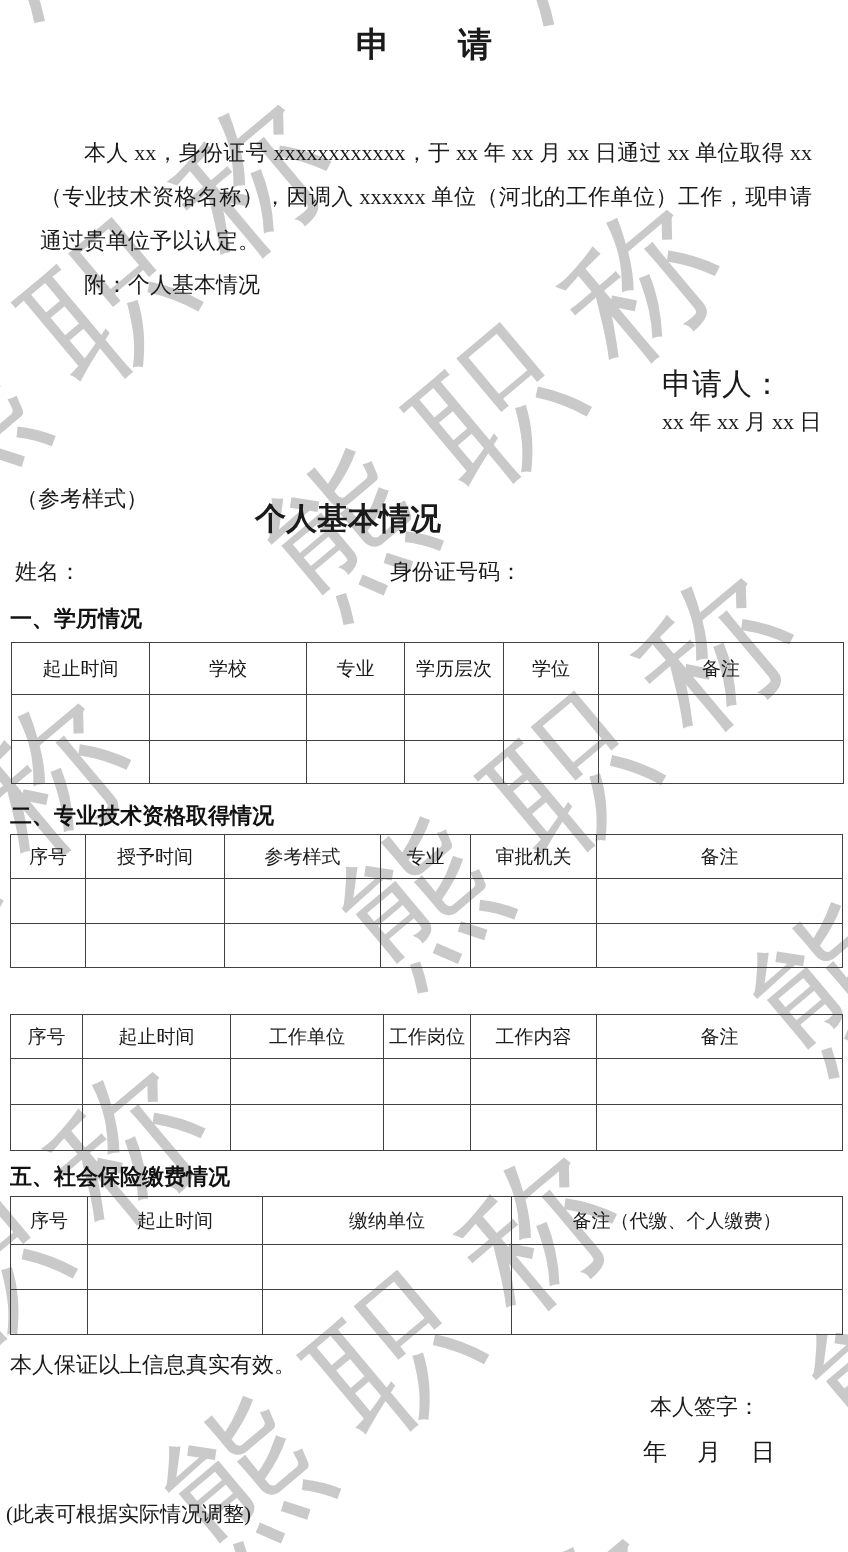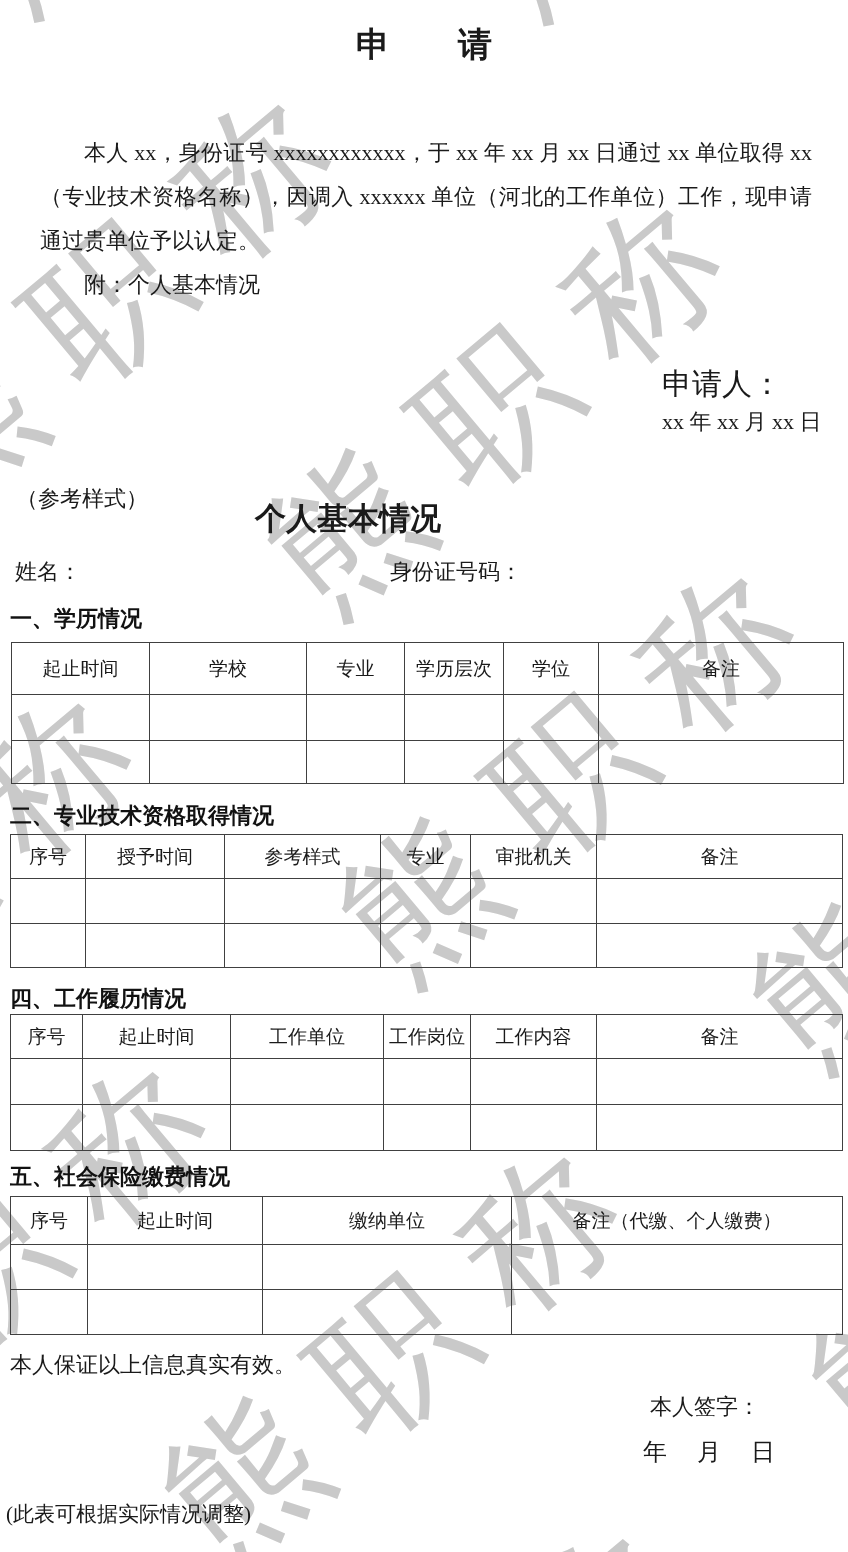--- a/index.html
+++ b/index.html
@@ -176,21 +176,20 @@
         <td></td>
             <td></td>
             <td></td>
             <td></td>
             <td></td>
             <td></td>
       </tr>
     </tbody>
       </table>
 
-    <div class="abs section-heading sh-3">四、工作履历情况</div>
     <table class="form-table tb-3">
       <colgroup>
         <col style="width:72px">
           <col style="width:148px">
           <col style="width:153px">
         <col style="width:87px">
           <col style="width:126px">
           <col style="width:246px">
       </colgroup>
       <tbody>

